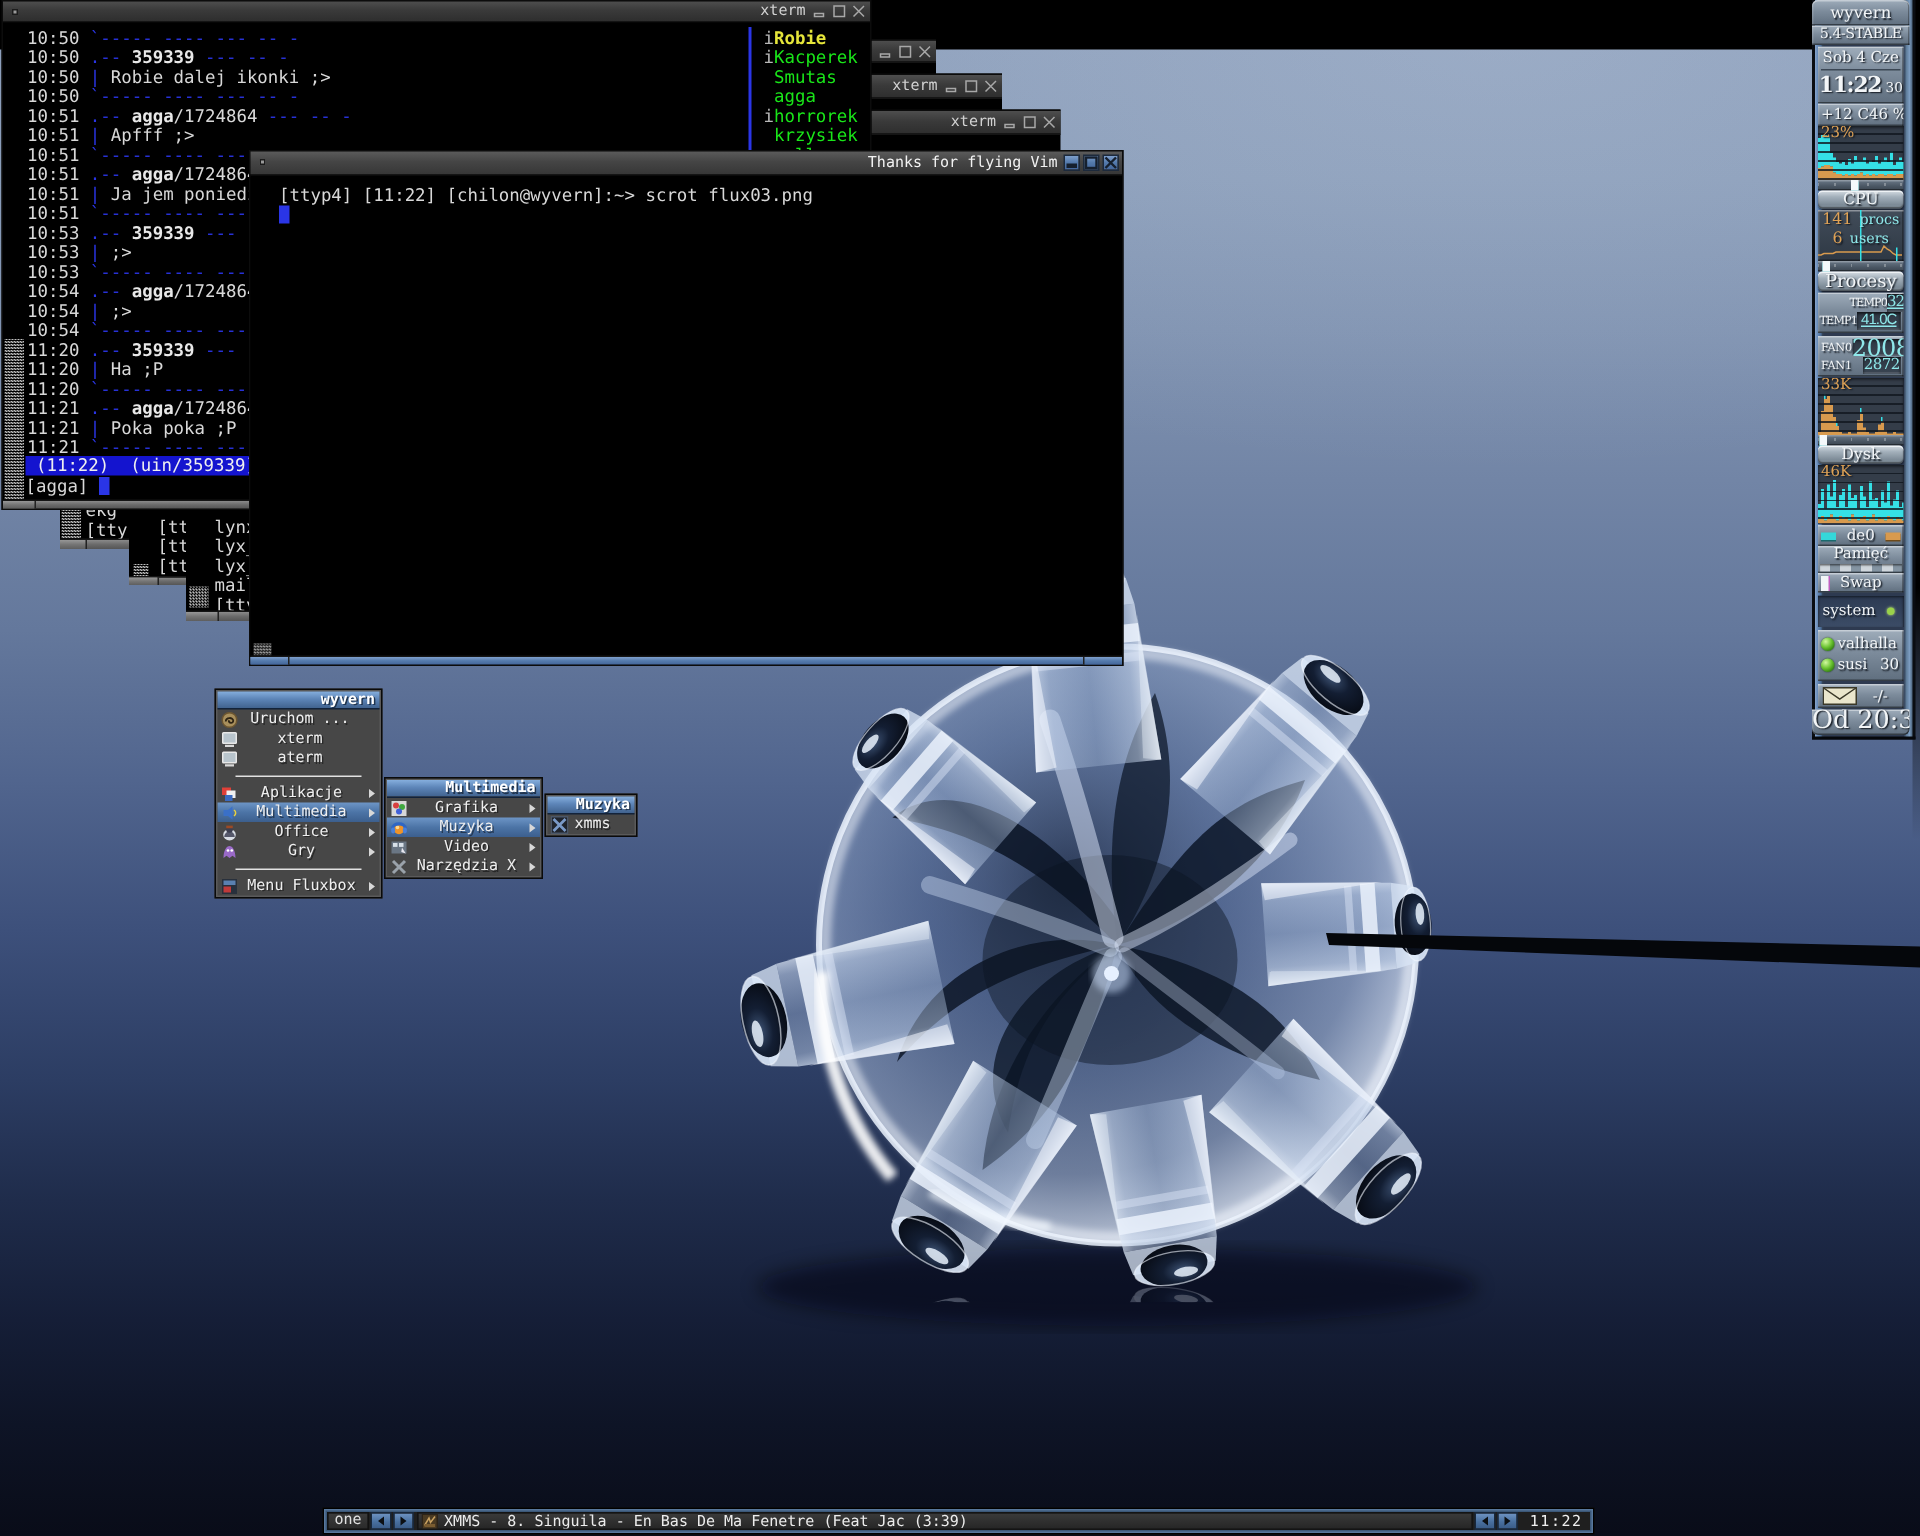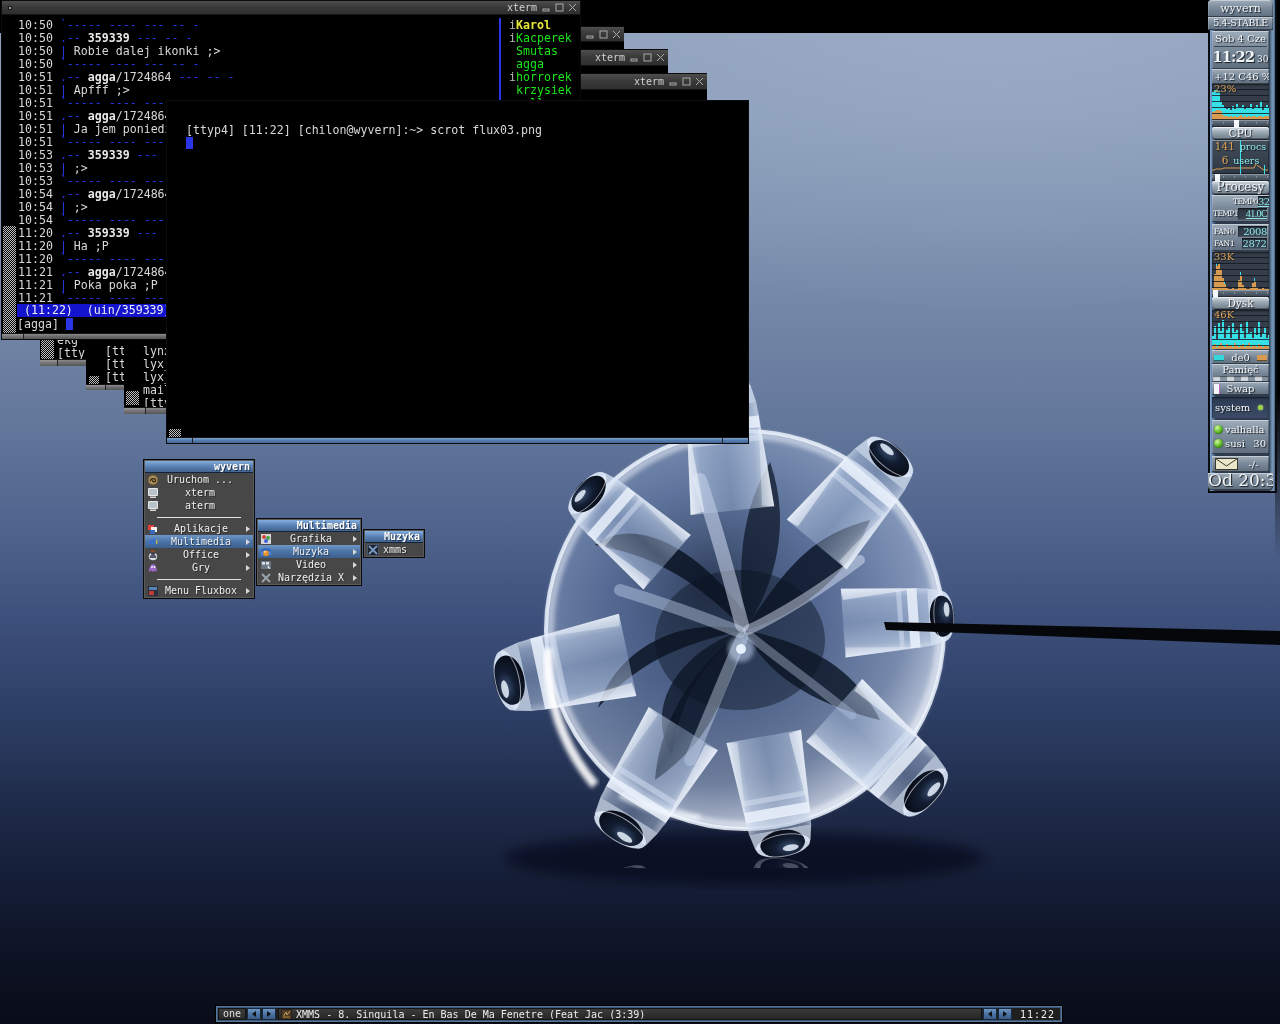--- a/index.html
+++ b/index.html
@@ -410,38 +410,59 @@
         <div class="tline"><span class="c-fg">11:20 </span><span class="c-b">`----- ---- --- -- -</span></div>
         <div class="tline"><span class="c-fg">11:21 </span><span class="c-b">.-- </span><span class="c-w">agga</span><span class="c-fg">/1724864</span><span class="c-b"> --- -- -</span></div>
         <div class="tline"><span class="c-fg">11:21 </span><span class="c-b">| </span><span class="c-fg">Poka poka ;P</span></div>
         <div class="tline"><span class="c-fg">11:21 </span><span class="c-b">`----- ---- --- -- -</span></div>
       </div>
     <div class="checker" style="left:1px;top:211px;width:13px;height:107px;"></div>
     <div class="statusbar" style="top:289px;left:15px;"> (11:22)  (uin/359339)</div>
     <div class="tline" style="position:absolute;left:15px;top:302px;"><span>[agga] </span><span class="cursor-block"></span></div>
     <div style="position:absolute;left:497px;top:3px;border-left:2px solid #2a35e6;padding-left:8px;">
       <div style="position:relative;">
-          <div class="tline"><span class="c-gy">i</span><span class="c-y">Karol</span></div>
+          <div class="tline"><span class="c-gy">i</span><span class="c-y">Robie</span></div>
           <div class="tline"><span class="c-gy">i</span><span class="c-g">Kacperek</span></div>
           <div class="tline"><span class="c-gy"> </span><span class="c-g">Smutas</span></div>
           <div class="tline"><span class="c-gy"> </span><span class="c-g">agga</span></div>
           <div class="tline"><span class="c-gy">i</span><span class="c-g">horrorek</span></div>
           <div class="tline"><span class="c-gy"> </span><span class="c-g">krzysiek</span></div>
           <div class="tline"><span class="c-gy"> </span><span class="c-g">rollo</span></div>
         </div>
     </div>
   </div>
   <div class="handle">
     <div class="grip" style="width:22px;"></div>
     <div class="bar"></div>
     <div class="grip r" style="width:22px;"></div>
   </div>
 </div>
 
 <div class="window" id="vim-window" style="left:166px;top:100px;width:583px;height:344px;z-index:4;">
+  <div class="titlebar focused" style="height:16px;">
+    <div class="tb-dot"></div>
+    <span class="tb-title">Thanks for flying Vim</span>
+    <div class="tb-btns">
+      <div class="tb-btn">
+        <svg width="9" height="9">
+            <rect x="1" y="5" width="7" height="3" fill="#16202e"></rect>
+          </svg>
+        </div>
+      <div class="tb-btn">
+        <svg width="9" height="9">
+            <rect x="1" y="1" width="7" height="7" fill="none" stroke="#16202e" stroke-width="1.6"></rect>
+          </svg>
+        </div>
+      <div class="tb-btn">
+        <svg width="9" height="9">
+            <path d="M1,1 L8,8 M8,1 L1,8" stroke="#16202e" stroke-width="1.6"></path>
+          </svg>
+        </div>
+    </div>
+  </div>
   <div class="term" style="left:0;top:17px;width:581px;height:319px;">
     <div style="position:absolute;left:19px;top:5px;">
         <div class="tline"><span class="c-fg">[ttyp4] [11:22] [chilon@wyvern]:~&gt; scrot flux03.png</span></div>
       </div>
     <div class="tline" style="position:absolute;left:19px;top:18px;"><span class="cursor-block"></span></div>
     <div class="checker" style="left:2px;top:311px;width:12px;height:8px;"></div>
   </div>
   <div class="handle focused">
     <div class="grip" style="width:26px;"></div>
     <div class="bar"></div>
@@ -652,27 +673,27 @@
         <div class="gk-slider" style="left:3px;"></div>
       </div>
       <div class="gk-panel gk-btn" style="height: 13px; margin-bottom: 1px;"><span class="gk-serif" style="font-size:12px;line-height:13px;">Procesy</span></div>
       <div class="gk-panel" style="height: 27px; padding: 1px 0px; margin-bottom: 2px;">
         <div style="display:flex;line-height:12px;height:12px;padding-left:20px;">
           <span class="gk-serif" style="font-size:7.5px;width:26px;text-align:left;padding-left:1px;letter-spacing:-.6px;">TEMP0</span>
           <span class="gk-cyan gk-inset" style="font-family:'DejaVu Serif',serif;font-size:10px;flex:1;text-align:center;text-decoration:underline;letter-spacing:-.6px;margin-right:2px;">32.0C</span>
         </div>
         <div style="display:flex;line-height:12px;height:12px;">
           <span class="gk-serif" style="font-size:7.5px;width:26px;text-align:left;padding-left:1px;letter-spacing:-.6px;">TEMP1</span>
-          <span class="gk-cyan gk-inset" style="font-family:Liberation Serif, serif;font-size:10px;flex:1;text-align:right;text-decoration:underline;letter-spacing:-.6px;margin-right:2px;">41.0C</span>
+          <span class="gk-cyan gk-inset" style="font-family:Liberation Sans, sans-serif;font-size:10px;flex:1;text-align:center;text-decoration:underline;letter-spacing:-.6px;margin-right:2px;">41.0C</span>
         </div>
       </div>
       <div class="gk-panel" style="height: 27px; padding: 2px 0px 1px; margin-bottom: 1px;">
         <div style="display:flex;line-height:11px;height:11px;margin-bottom:1px;">
           <span class="gk-serif" style="font-size:7.5px;width:26px;text-align:left;padding-left:2px;letter-spacing:-.2px;">FAN0</span>
-          <span class="gk-cyan gk-inset" style="font-family:'DejaVu Serif',serif;font-size:10px;flex:1;text-align:right;margin-right:2px;letter-spacing:-.4px;">2008</span>
+          <span class="gk-cyan gk-inset" style="font-family:'DejaVu Serif',serif;font-size:16px;flex:1;text-align:right;margin-right:2px;letter-spacing:-.4px;">2008</span>
         </div>
         <div style="display:flex;line-height:11px;height:11px;margin-bottom:1px;">
           <span class="gk-serif" style="font-size:7.5px;width:30px;text-align:left;padding-left:2px;letter-spacing:-.2px;">FAN1</span>
           <span class="gk-cyan gk-inset" style="font-family:'DejaVu Serif',serif;font-size:10px;flex:1;text-align:center;margin-right:2px;letter-spacing:-.4px;">2872</span>
         </div>
       </div>
       <div class="gk-panel gk-chart" style="height: 38px;">
         <svg width="58" height="38">
           <rect x="0" y="36" width="2" height="2" fill="#d89a4e"></rect>
           <rect x="2" y="22" width="2" height="16" fill="#d89a4e"></rect>

